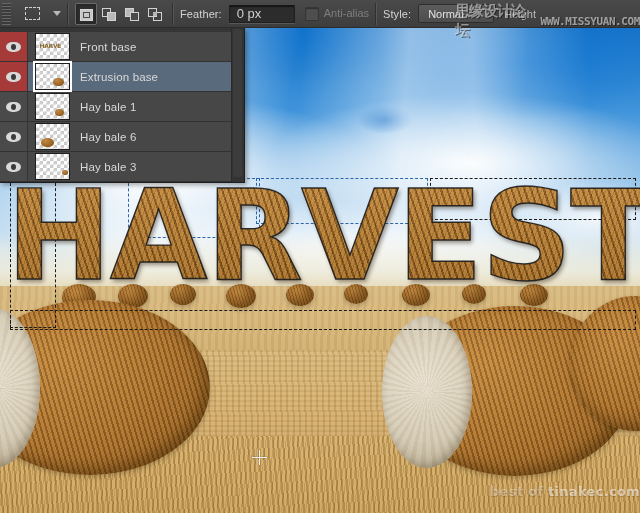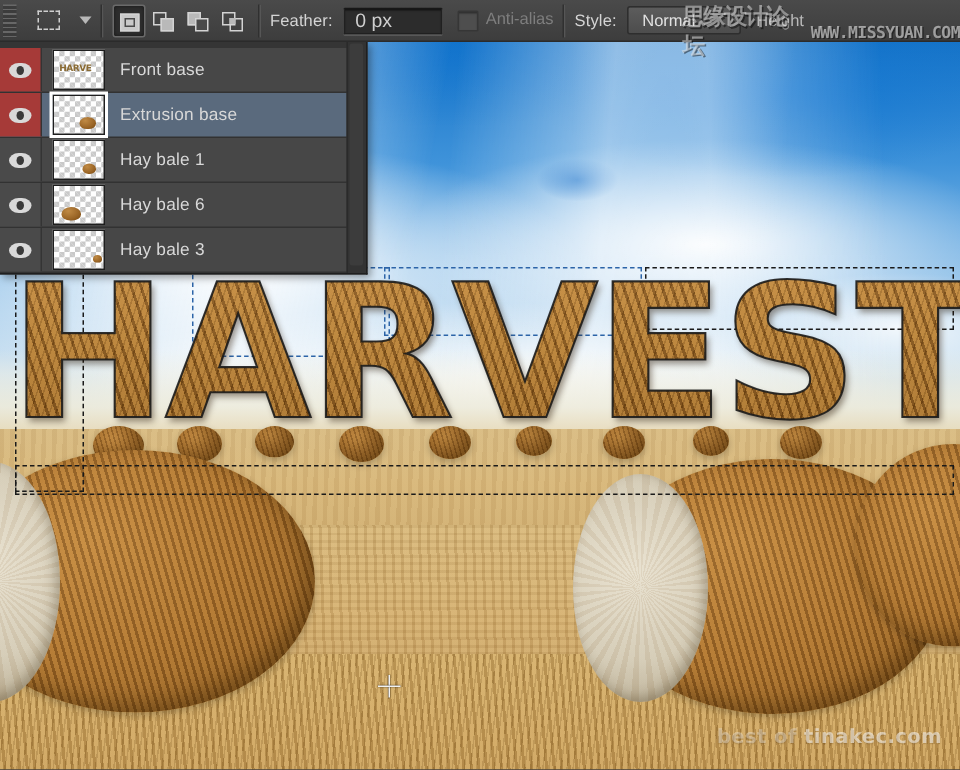--- a/index.html
+++ b/index.html
@@ -445,21 +445,21 @@
     position: absolute;
     background: #f2f2f2;
     box-shadow: 0 0 1px rgba(0,0,0,.9);
   }
   .crosshair::before { left: 7px; top: 0; width: 1px; height: 15px; }
   .crosshair::after { left: 0; top: 7px; width: 15px; height: 1px; }
 
   
   .watermark-bottom {
     position: absolute;
-    right: 12px; bottom: 14px;
+    right: 0; bottom: 14px;
     font-family: "DejaVu Sans", sans-serif;
     font-size: 13px;
     font-weight: bold;
     color: rgba(255,255,255,.35);
     letter-spacing: .3px;
     z-index: 14;
     pointer-events: none;
     text-shadow: 0 1px 1px rgba(90,60,20,.3);
   }
   .watermark-bottom .wm-strong { color: rgba(255,255,255,.55); }

